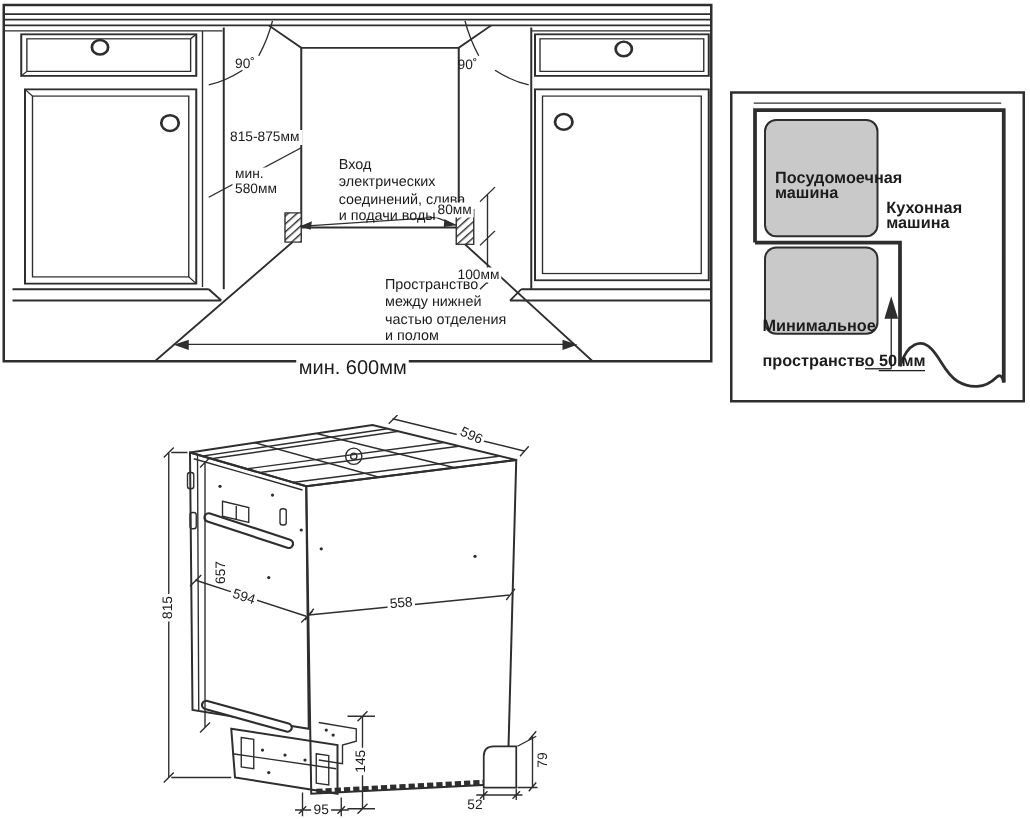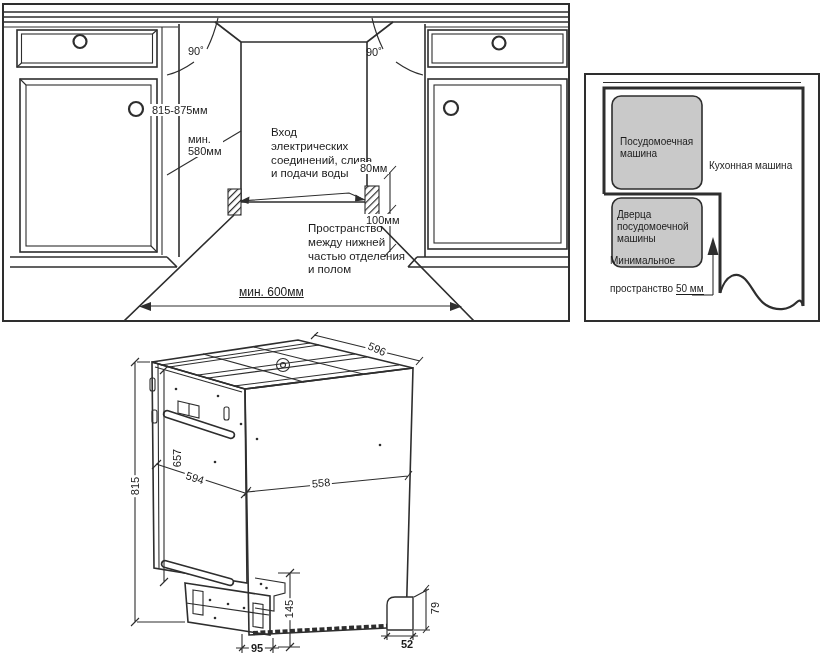--- a/index.html
+++ b/index.html
@@ -3,21 +3,21 @@
 <meta charset="utf-8">
 <style>
   :root { --line:#2e2e2e; --box-gray:#c9c9c9; }
   * { margin:0; padding:0; box-sizing:border-box; }
   html,body { background:#fff; }
   body {
     width:824px; height:655px; position:relative; overflow:hidden;
     font-family:"Liberation Sans", sans-serif; color:#1c1c1c;
   }
   .panel { position:absolute; border:2px solid var(--line); background:#fff; }
-  #panel-niche   { left:2px;   top:3px;  width:568px; height:319px; }
+  #panel-niche   { left:2px;   top:3px;  width:568px; height:287px; }
   #panel-topview { left:584px; top:73px; width:236px; height:249px; }
   #drawing-bottom{ position:absolute; left:118px; top:332px; width:340px; height:323px; }
   .fill-svg { position:absolute; left:0; top:0; width:100%; height:100%; }
 
   
   .ln  { stroke:var(--line); fill:none; stroke-width:1.6; }
   .t1  { stroke:var(--line); fill:none; stroke-width:1.1; }
   .t2  { stroke:var(--line); fill:none; stroke-width:2.2; }
   .thk { stroke:var(--line); fill:none; stroke-width:3; }
   .fil { fill:var(--line); stroke:none; }
@@ -28,23 +28,23 @@
   .rail{ stroke:var(--line); stroke-width:4; stroke-dasharray:5 2.4; fill:none; }
   .dot { fill:var(--line); }
 
   
   .lbl {
     position:absolute; font-size:11px; line-height:1.12;
     white-space:pre-line; color:#1c1c1c;
   }
   .bg  { background:#fff; padding:0 2px; }
   .note{ font-size:11.5px; line-height:13.8px;margin-left:27px; }
-  .big { font-size:12px;text-decoration:underline; }
-  .sm  { font-size:10px; line-height:12px; }
-  .ctr { transform:translate(-50%,-50%); white-space:nowrap;font-weight:bold; }
+  .big { font-size:16px; }
+  .sm  { font-size:13px; line-height:12px;font-weight:bold; }
+  .ctr { transform:translate(-50%,-50%); white-space:nowrap; }
   .r90 { transform:translate(-50%,-50%) rotate(-90deg); white-space:nowrap; }
   .u   { border-bottom:1.2px solid #1c1c1c; }
 </style>
 </head>
 <body>
 
 <div id="panel-niche" class="panel">
   <svg class="fill-svg" viewBox="0 0 564 315" preserveAspectRatio="none">
     <defs>
       <pattern id="hatch" width="5" height="5" patternUnits="userSpaceOnUse" patternTransform="rotate(45)">
@@ -103,28 +103,28 @@
       <polygon class="fil" points="236,196 245.5,191.5 244.5,199"></polygon>
       <polygon class="fil" points="361,195 351.5,189.5 351,196.5"></polygon>
       <line class="t1" x1="141" y1="301" x2="452" y2="301"></line>
       <polygon class="fil" points="135,301.5 147,297 147,306"></polygon>
       <polygon class="fil" points="458,301.5 446,297 446,306"></polygon>
     </g>
   </svg>
 
   <div class="lbl" style="left:184px;top:40px">90˚</div>
   <div class="lbl" style="left:362px;top:41px">90˚</div>
-  <div class="lbl bg" style="left:146px;top:99px">815-875мм</div>
+  <div class="lbl bg" style="left:178px;top:99px">815-875мм</div>
   <div class="lbl bg" style="left:182px;top:129px;line-height:11.5px">мин.
 580мм</div>
   <div class="lbl note" style="left:240px;top:121px">Вход
 электрических
 соединений, слива
 и подачи воды</div>
-  <div class="lbl bg" style="left:354px;top:157px">80мм</div>
+  <div class="lbl bg" style="left:344px;top:157px">80мм</div>
   <div class="lbl bg" style="left:360px;top:209px">100мм</div>
   <div class="lbl note" style="left:277px;top:217px">Пространство
 между нижней
 частью отделения
 и полом</div>
   <div class="lbl bg big" style="left:233px;top:281px">мин. 600мм</div>
 </div>
 
 <div id="panel-topview" class="panel">
   <svg class="fill-svg" viewBox="0 0 232 245" preserveAspectRatio="none">
@@ -138,23 +138,20 @@
     <rect class="gray" x="26" y="123" width="90" height="69" rx="9"></rect>
     <g>
       <line class="t1" x1="106" y1="220" x2="127" y2="220"></line>
       <line class="t1" x1="127" y1="220" x2="127" y2="179"></line>
       <polygon class="fil" points="121.5,180 132.5,180 127,162"></polygon>
     </g>
   </svg>
 
   <div class="lbl sm" style="left:34px;top:61px">Посудомоечная
 машина</div>
-  <div class="lbl sm" style="left:31px;top:134px">Дверца
-посудомоечной
-машины</div>
   <div class="lbl sm" style="left:123px;top:85px">Кухонная машина</div>
   <div class="lbl sm" style="left:24px;top:180px">Минимальное</div>
   <div class="lbl sm" style="left:24px;top:208px"><span>пространство </span><span class="u">50 мм</span></div>
 </div>
 
 <div id="drawing-bottom">
   <svg class="fill-svg" viewBox="0 0 340 323">
     <g>
       <path class="ln" d="M34,30 L180,8 L295,36 L127,57 Z"></path>
       <path class="t1" d="M43,33 L192,11 M51,35 L201,13 M80,43 L237,22 M90,46 L249,25 M116,54 L281,33"></path>
@@ -214,15 +211,15 @@
     </g>
   </svg>
 
   <div class="lbl bg" style="left:259px;top:17px;transform:translate(-50%,-50%) rotate(24deg);white-space:nowrap">596</div>
   <div class="lbl bg r90" style="left:17px;top:154px">815</div>
   <div class="lbl r90" style="left:59px;top:126px">657</div>
   <div class="lbl bg" style="left:77px;top:146px;transform:translate(-50%,-50%) rotate(18deg);white-space:nowrap">594</div>
   <div class="lbl bg" style="left:203px;top:151px;transform:translate(-50%,-50%) rotate(-5deg);white-space:nowrap">558</div>
   <div class="lbl bg r90" style="left:171px;top:277px">145</div>
   <div class="lbl bg ctr" style="left:139px;top:316px">95</div>
-  <div class="lbl ctr" style="left:289px;top:312px">52</div>
+  <div class="lbl ctr" style="left:262px;top:312px">52</div>
   <div class="lbl r90" style="left:317px;top:276px">79</div>
 </div>
 
 </body></html>

